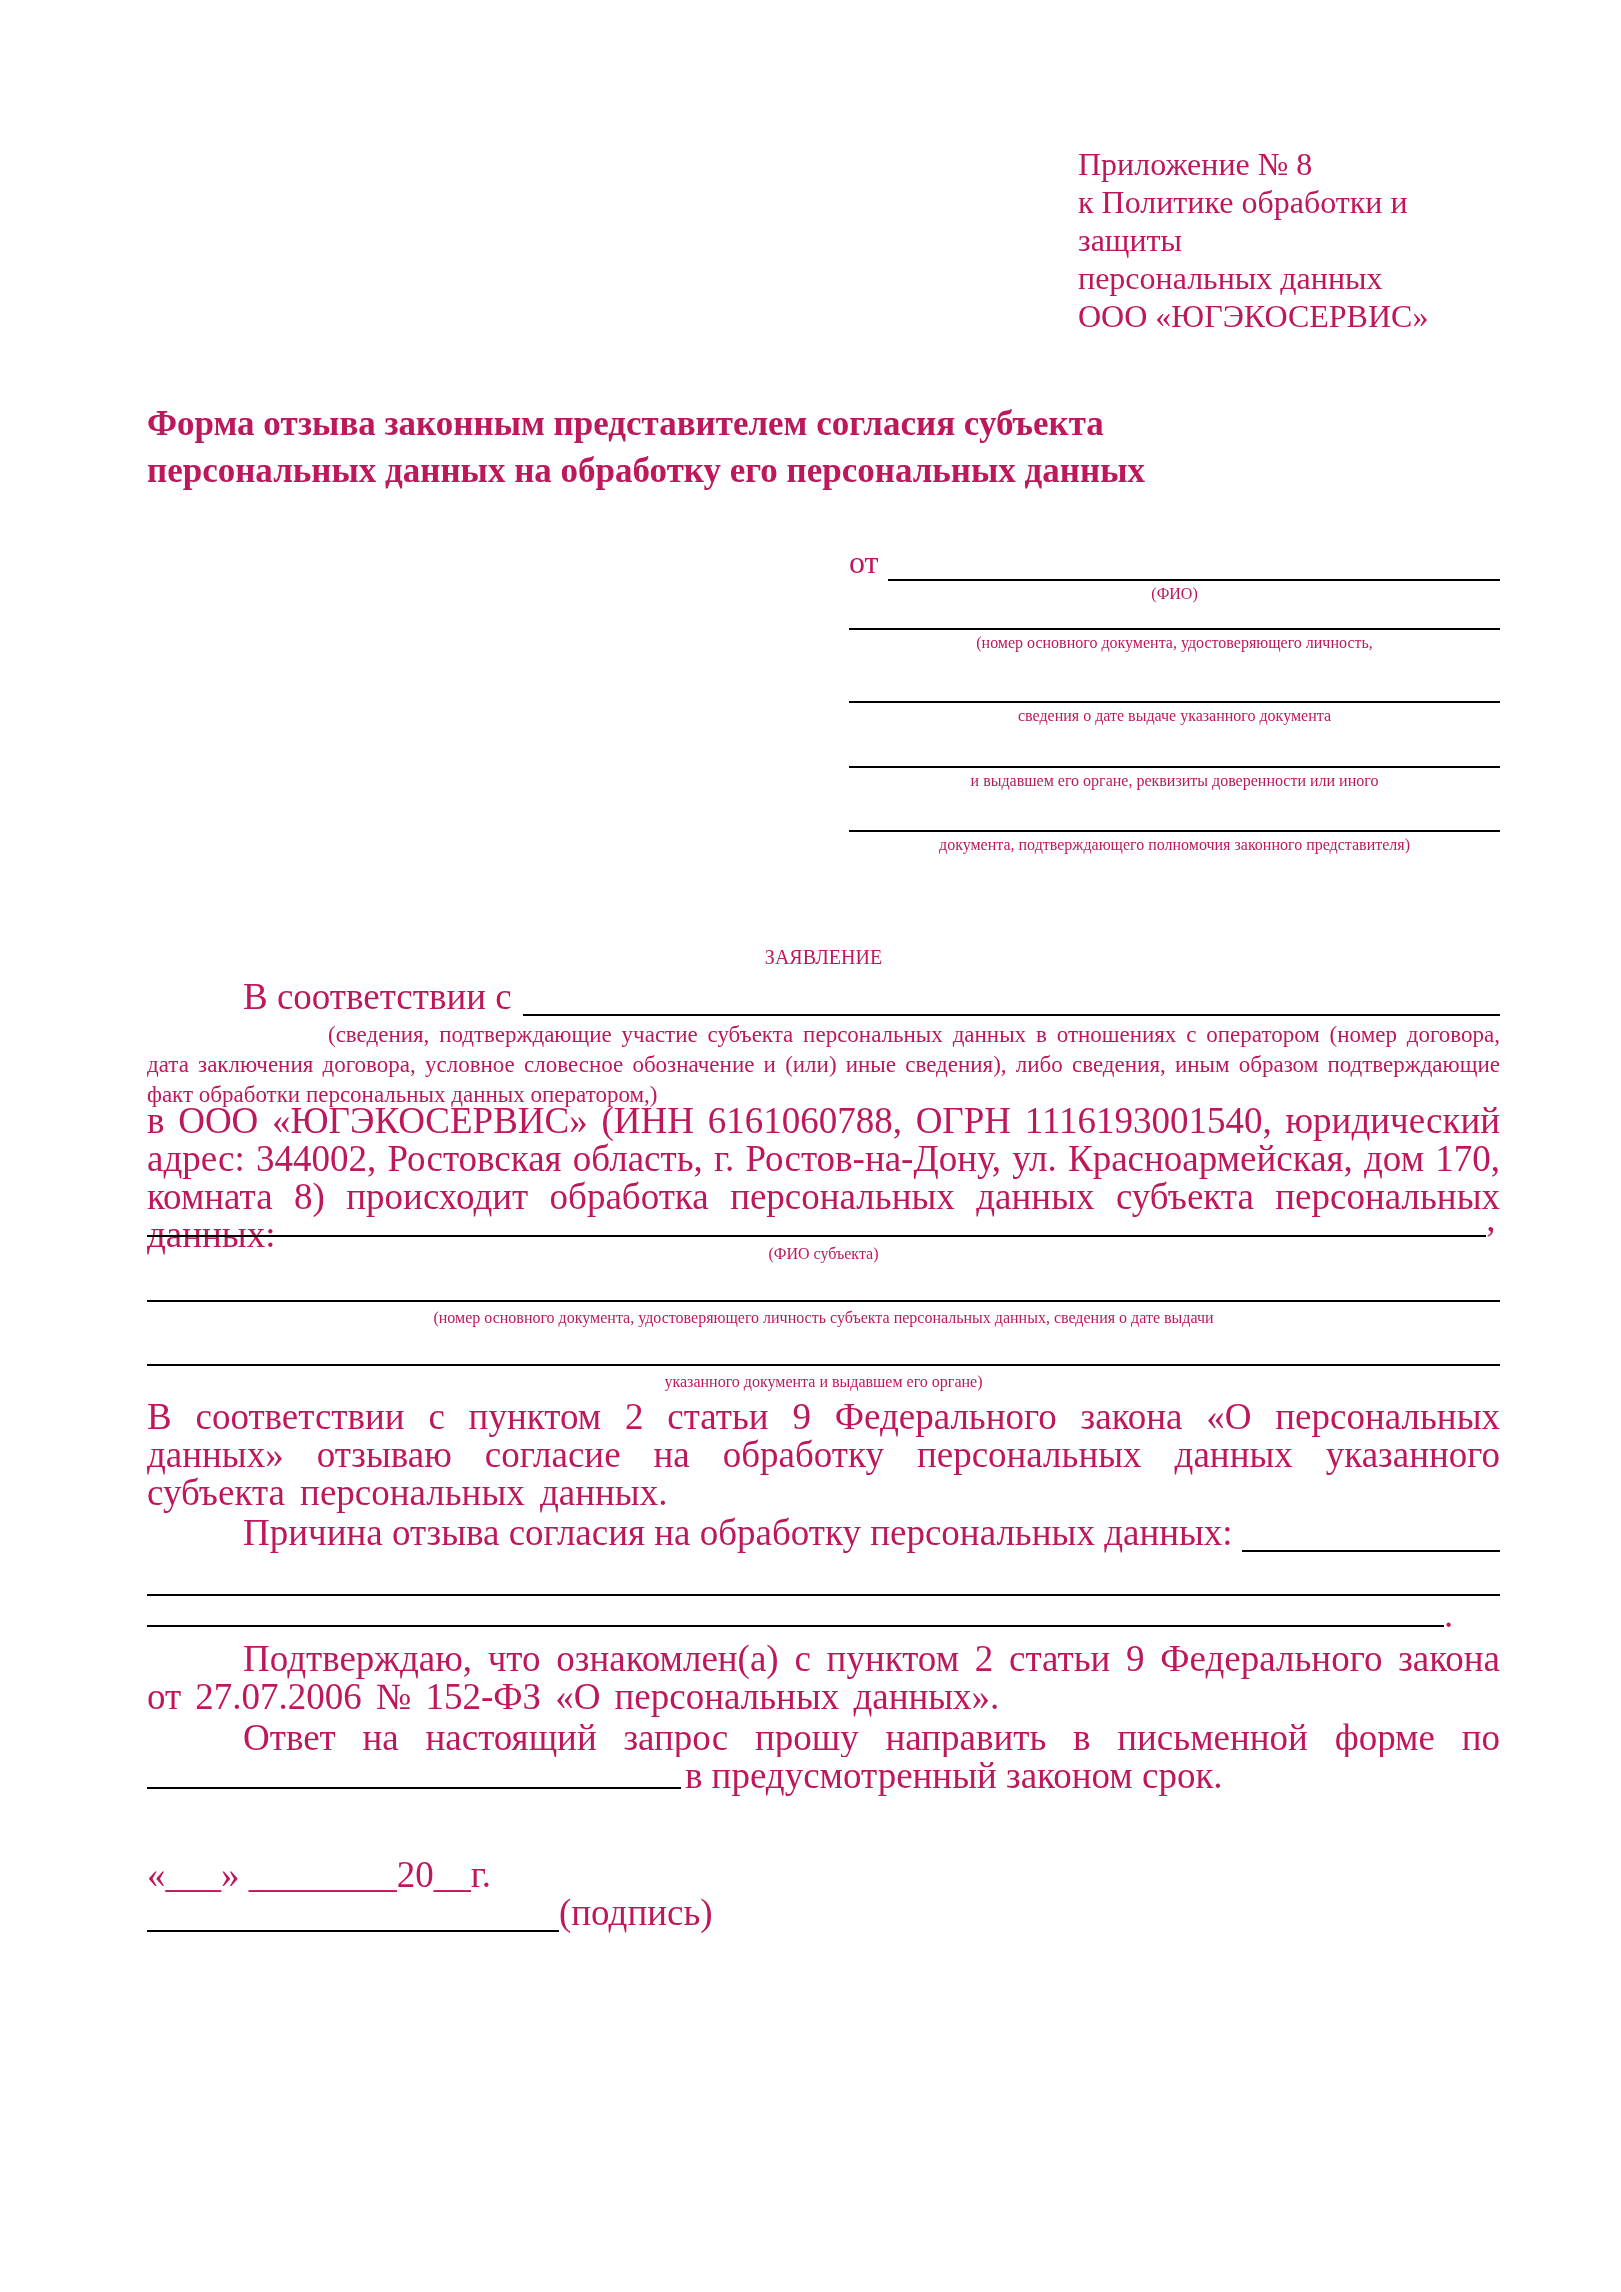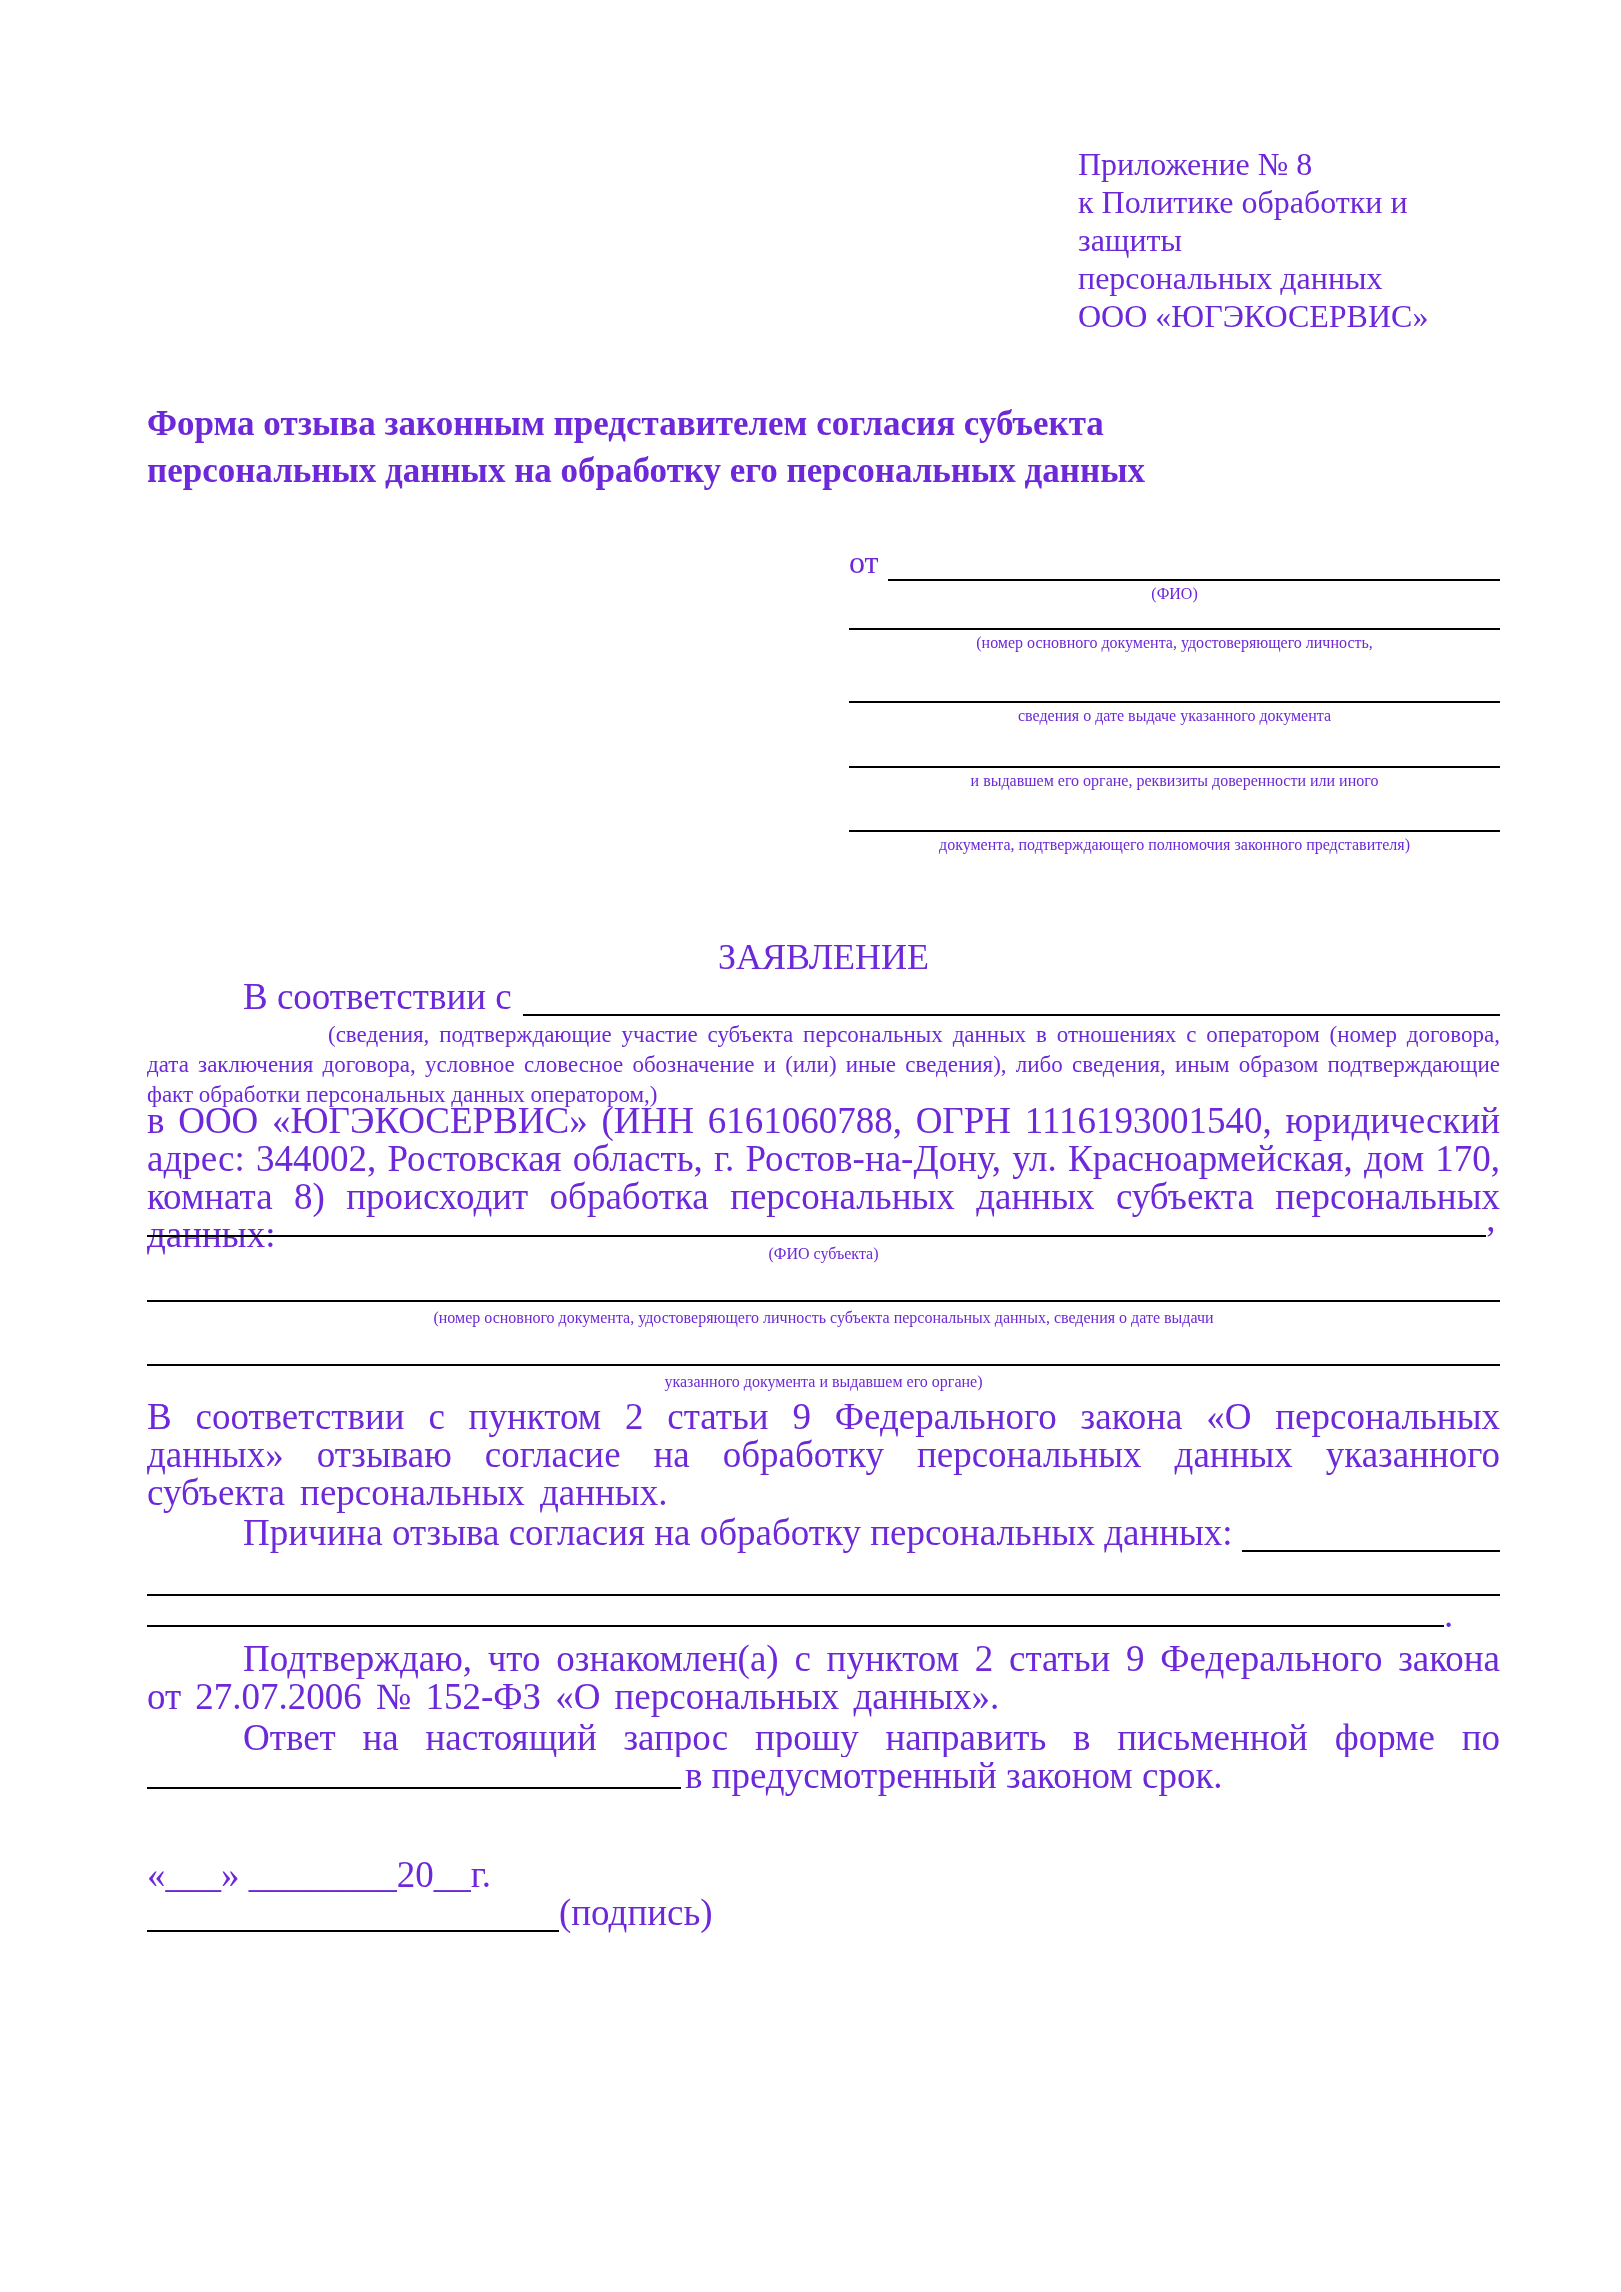--- a/index.html
+++ b/index.html
@@ -1,21 +1,21 @@
 <!DOCTYPE html>
 <html><head>
 <meta charset="utf-8">
 <style>
   html,body { margin:0; padding:0; background:#888; }
   .page {
     position:relative;
     width:1621px; height:2293px;
     margin:0 auto;
     background:#ffffff;
-    color:#6d28d9;
+    color:#be185d;
     font-family:"Liberation Serif","DejaVu Serif",serif;
     overflow:hidden;
   }
   .abs { position:absolute; }
   .body-text { font-size:37px; line-height:38px; }
   .small-text { font-size:23px; line-height:30px; }
   .content-w { left:147px; width:1353px; }
 
   
   .annex { left:1078px; top:145px; width:431px; font-size:32px; line-height:38px; }
@@ -27,21 +27,21 @@
   .addressee { left:849px; top:529px; width:651px; font-size:32px; line-height:38px; }
   .from-row { display:flex; margin-top:13.7px; }
   .from-row .fill { flex:1; border-bottom:2.9px solid #000; margin-left:9.8px; }
   .cap { font-size:16px; line-height:25.5px; text-align:center; }
   .blank-line { border-bottom:2.9px solid #000; height:0; }
   .addr-l1 { margin-top:21.6px; }
   .addr-l2 { margin-top:46px; }
   .addr-l3 { margin-top:37px; }
   .addr-l4 { margin-top:37px; }
 
-  .heading { top:938px; text-align:center; font-size:36px; line-height:38px; }
+  .heading { top:938px; text-align:center; font-size:20px; line-height:38px; }
 
   .accordance { top:978px; display:flex; height:38px; }
   .accordance .label { margin-left:96px; white-space:nowrap; }
   .accordance .fill { flex:1; border-bottom:2.9px solid #000; margin-left:11.8px; }
 
   .basis-cap { top:1020px; text-align:justify; text-indent:181px; }
 
   .op-para { top:1102px; text-align:justify; }
 
   .fio-row { top:1200px; display:flex; height:37px; }

